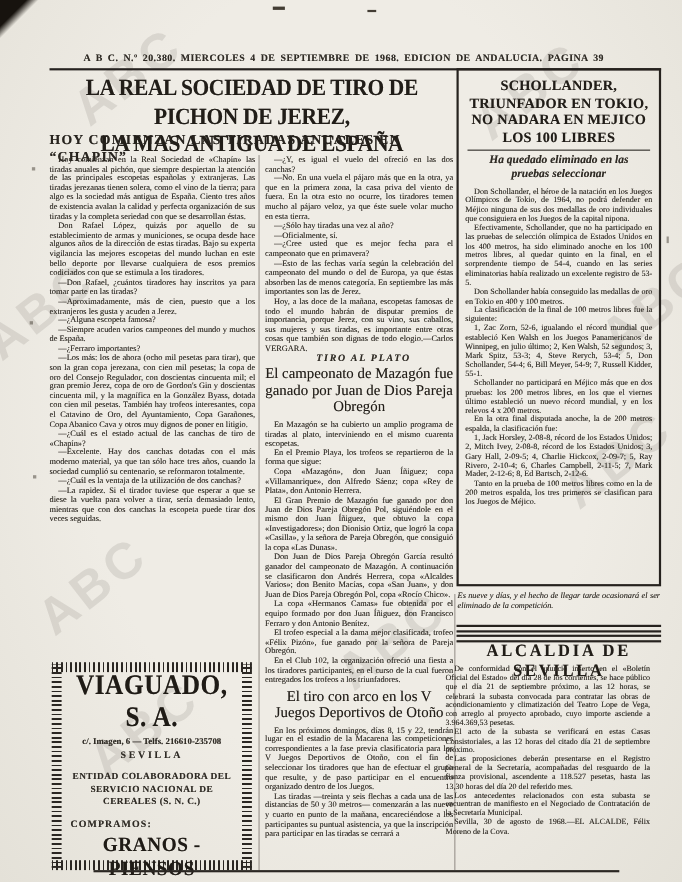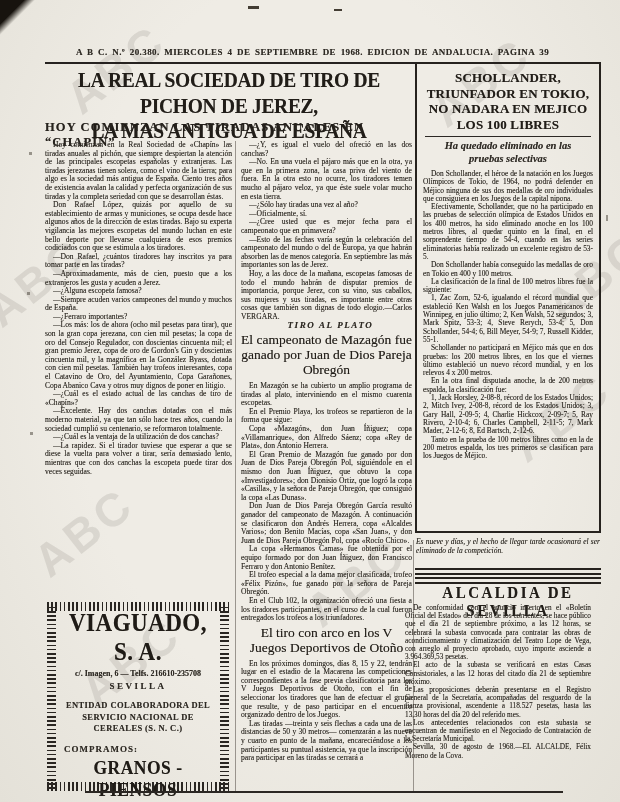--- a/index.html
+++ b/index.html
@@ -120,21 +120,21 @@
 
   <div class="vdiv" style="left:235px;top:141px;height:650px"></div>
 
   <div class="col" id="col2">
     <div>
         <p>—¿Y, es igual el vuelo del ofreció en las dos canchas?</p>
         <p>—No. En una vuela el pájaro más que en la otra, ya que en la primera zona, la casa priva del viento de fuera. En la otra esto no ocurre, los tiradores temen mucho al pájaro veloz, ya que éste suele volar mucho en esta tierra.</p>
         <p>—¿Sólo hay tiradas una vez al año?</p>
         <p>—Oficialmente, sí.</p>
         <p>—¿Cree usted que es mejor fecha para el campeonato que en primavera?</p>
-        <p>—Esto de las fechas varía según la celebración del campeonato del mundo o del de Europa, ya que habrán absorben las de menos categoría. En septiembre las más importantes son las de Jerez.</p>
+        <p>—Esto de las fechas varía según la celebración del campeonato del mundo o del de Europa, ya que éstas absorben las de menos categoría. En septiembre las más importantes son las de Jerez.</p>
         <p>Hoy, a las doce de la mañana, escopetas famosas de todo el mundo habrán de disputar premios de importancia, porque Jerez, con su vino, sus caballos, sus mujeres y sus tiradas, es importante entre otras cosas que también son dignas de todo elogio.—Carlos VERGARA.</p>
       </div>
     <p class="kicker">TIRO AL PLATO</p>
     <div class="midhead">El campeonato de Mazagón fue ganado por Juan de Dios Pareja Obregón</div>
     <div>
         <p>En Mazagón se ha cubierto un amplio programa de tiradas al plato, interviniendo en el mismo cuarenta escopetas.</p>
         <p>En el Premio Playa, los trofeos se repartieron de la forma que sigue:</p>
         <p>Copa «Mazagón», don Juan Íñiguez; copa «Villamanrique», don Alfredo Sáenz; copa «Rey de Plata», don Antonio Herrera.</p>
         <p>El Gran Premio de Mazagón fue ganado por don Juan de Dios Pareja Obregón Pol, siguiéndole en el mismo don Juan Íñiguez, que obtuvo la copa «Investigadores»; don Dionisio Ortiz, que logró la copa «Casilla», y la señora de Pareja Obregón, que consiguió la copa «Las Dunas».</p>
         <p>Don Juan de Dios Pareja Obregón García resultó ganador del campeonato de Mazagón. A continuación se clasificaron don Andrés Herrera, copa «Alcaldes Varios»; don Benito Macías, copa «San Juan», y don Juan de Dios Pareja Obregón Pol, copa «Rocío Chico».</p>
@@ -160,21 +160,21 @@
       <div class="ad-city">SEVILLA</div>
       <div class="ad-entity">ENTIDAD COLABORADORA DEL SERVICIO NACIONAL DE CEREALES (S. N. C.)</div>
       <div class="ad-compramos">COMPRAMOS:</div>
       <div class="ad-product">GRANOS - PIENSOS</div>
 
     </div>
   </div>
 
   <div class="sbox">
     <div class="sbox-head">SCHOLLANDER, TRIUNFADOR EN TOKIO, NO NADARA EN MEJICO LOS 100 LIBRES</div>
-    <div class="sbox-sub">Ha quedado eliminado en las pruebas selectivas</div>
+    <div class="sbox-sub">Ha quedado eliminado en las pruebas seleccionar</div>
     <div class="sbox-body">
         <p>Don Schollander, el héroe de la natación en los Juegos Olímpicos de Tokio, de 1964, no podrá defender en Méjico ninguna de sus dos medallas de oro individuales que consiguiera en los Juegos de la capital nipona.</p>
         <p>Efectivamente, Schollander, que no ha participado en las pruebas de selección olímpica de Estados Unidos en los 400 metros, ha sido eliminado anoche en los 100 metros libres, al quedar quinto en la final, en el sorprendente tiempo de 54-4, cuando en las series eliminatorias había realizado un excelente registro de 53-5.</p>
         <p>Don Schollander había conseguido las medallas de oro en Tokio en 400 y 100 metros.</p>
         <p>La clasificación de la final de 100 metros libres fue la siguiente:</p>
         <p>1, Zac Zorn, 52-6, igualando el récord mundial que estableció Ken Walsh en los Juegos Panamericanos de Winnipeg, en julio último; 2, Ken Walsh, 52 segundos; 3, Mark Spitz, 53-3; 4, Steve Rerych, 53-4; 5, Don Schollander, 54-4; 6, Bill Meyer, 54-9; 7, Russell Kidder, 55-1.</p>
         <p>Schollander no participará en Méjico más que en dos pruebas: los 200 metros libres, en los que el viernes último estableció un nuevo récord mundial, y en los relevos 4 x 200 metros.</p>
         <p>En la otra final disputada anoche, la de 200 metros espalda, la clasificación fue:</p>
         <p>1, Jack Horsley, 2-08-8, récord de los Estados Unidos; 2, Mitch Ivey, 2-08-8, récord de los Estados Unidos; 3, Gary Hall, 2-09-5; 4, Charlie Hickcox, 2-09-7; 5, Ray Rivero, 2-10-4; 6, Charles Campbell, 2-11-5; 7, Mark Mader, 2-12-6; 8, Ed Bartsch, 2-12-6.</p>
         <p>Tanto en la prueba de 100 metros libres como en la de 200 metros espalda, los tres primeros se clasifican para los Juegos de Méjico.</p>

